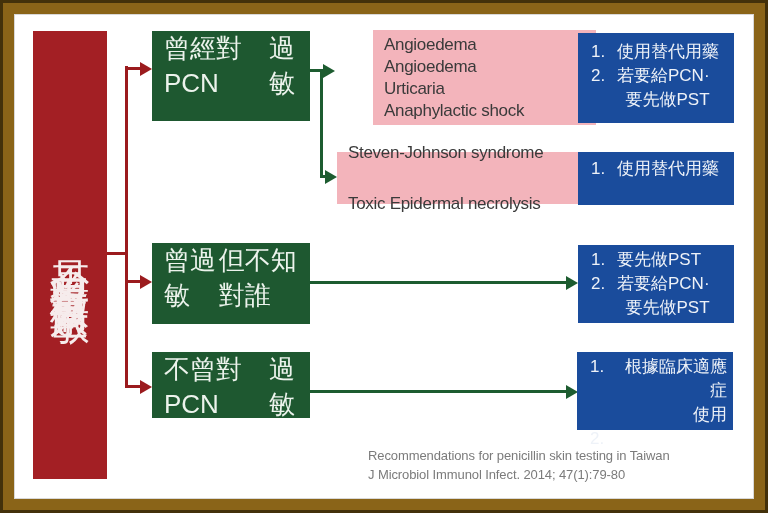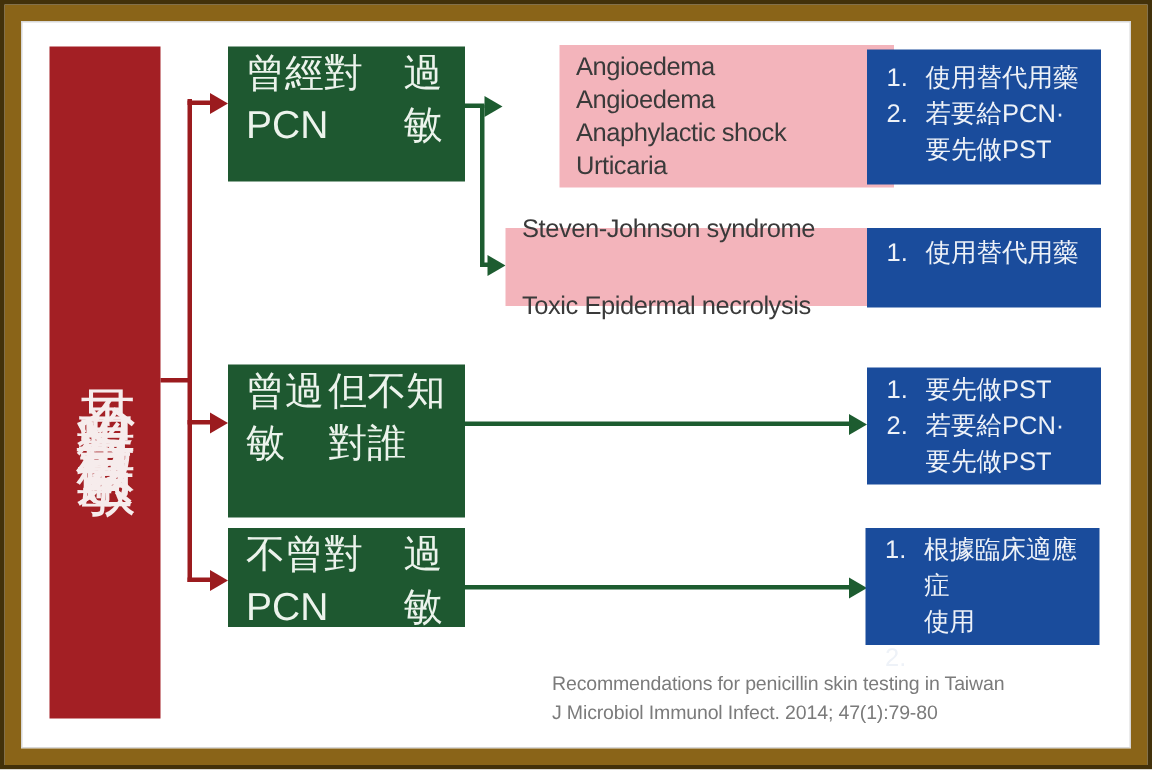--- a/index.html
+++ b/index.html
@@ -27,21 +27,21 @@
   }
 
   
   .green-box{
     position:absolute;left:152px;width:158px;background:#1e5830;z-index:2;
     color:#ecf3ec;font-size:26px;line-height:35px;
     display:flex;justify-content:center;
     padding-left:12px;
   }
   .gb1{top:31px;height:90px;}
-  .gb2{top:243px;height:102px;}
+  .gb2{top:243px;height:81px;}
   .gb3{top:352px;height:66px;}
 
   
   .pink-box{
     position:absolute;background:#f3b4bb;z-index:2;
     color:#3a3a3a;font-size:17px;letter-spacing:-0.3px;
     display:flex;flex-direction:column;justify-content:center;
     padding-left:11px;
   }
   .pb1{left:335px;top:30px;width:223px;height:95px;line-height:22px;margin-left:38px;}
@@ -52,21 +52,21 @@
     position:absolute;width:156px;background:#1a4c9c;z-index:2;
     color:#eef2f8;font-size:17px;line-height:24px;
     padding:7px 6px 0 13px;
   }
   .bb1{left:578px;top:33px;height:90px;}
   .bb2{left:578px;top:152px;height:53px;padding-top:5px;}
   .bb3{left:578px;top:245px;height:78px;padding-top:3px;}
   .bb4{left:577px;top:352px;height:78px;padding-top:3px;}
   .li{display:flex;}
   .li .num{width:26px;flex-shrink:0;}
-  .li .txt{white-space:pre-line;}
+  .li .txt{white-space:pre-line;text-align:right;}
 
   
   .line{position:absolute;z-index:1;}
   .red{background:#9b1b1e;}
   .grn{background:#1d5c30;}
   .pnk{background:#f2a0ab;}
   .ah{position:absolute;z-index:1;width:0;height:0;
       border-top:7px solid transparent;border-bottom:7px solid transparent;}
   .ah.red{background:none;border-left:12px solid #9b1b1e;}
   .ah.grn{background:none;border-left:12px solid #1d5c30;}
@@ -148,22 +148,22 @@
     <div>但不知對誰</div>
   </div>
   <div class="green-box gb3">
     <div>不曾對PCN</div>
     <div>過敏</div>
   </div>
 
   <div class="pink-box pb1">
     <div>Angioedema</div>
     <div>Angioedema</div>
+    <div>Urticaria</div>
     <div>Anaphylactic shock</div>
-    <div>Urticaria</div>
   </div>
   <div class="pink-box pb2">
     <div>Steven-Johnson syndrome</div>
     <div>Toxic Epidermal necrolysis</div>
   </div>
 
   <div class="blue-box bb1">
     <div class="li">
       <span class="num">1.</span>
       <span class="txt">使用替代用藥</span>

